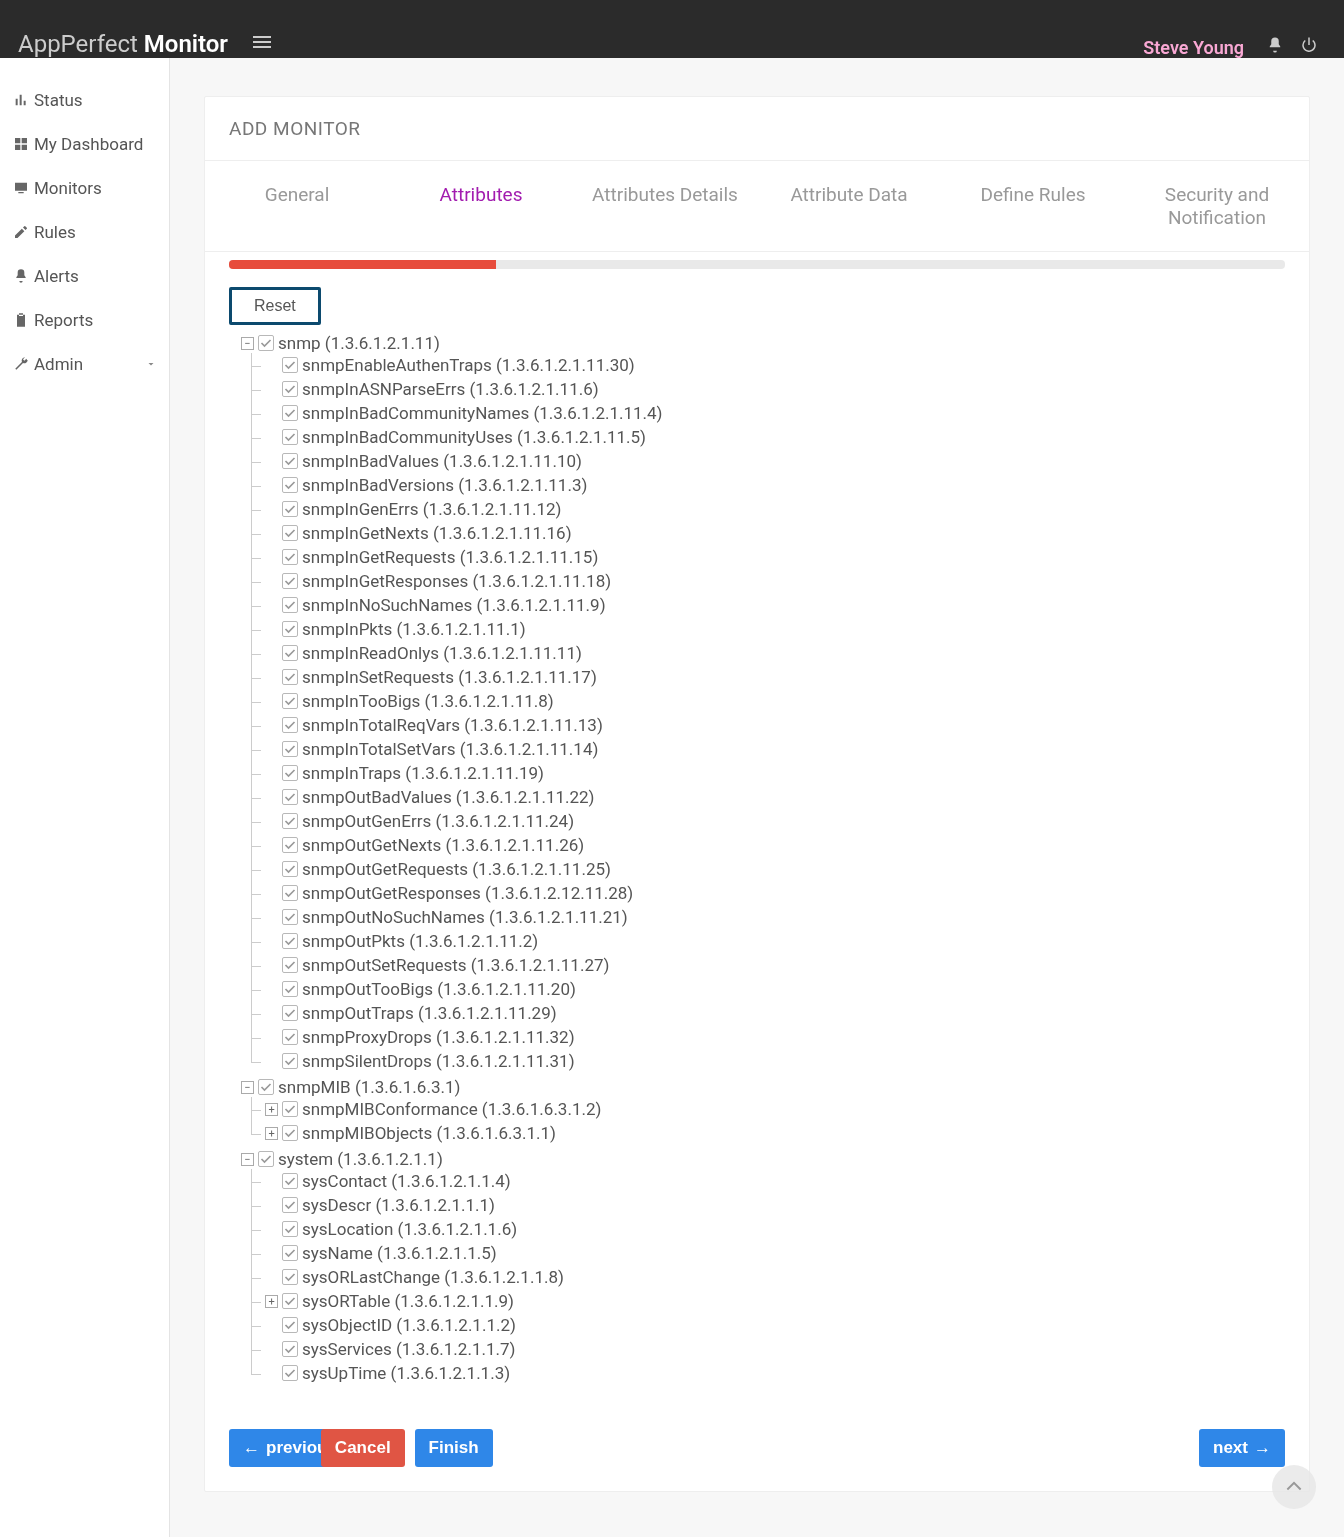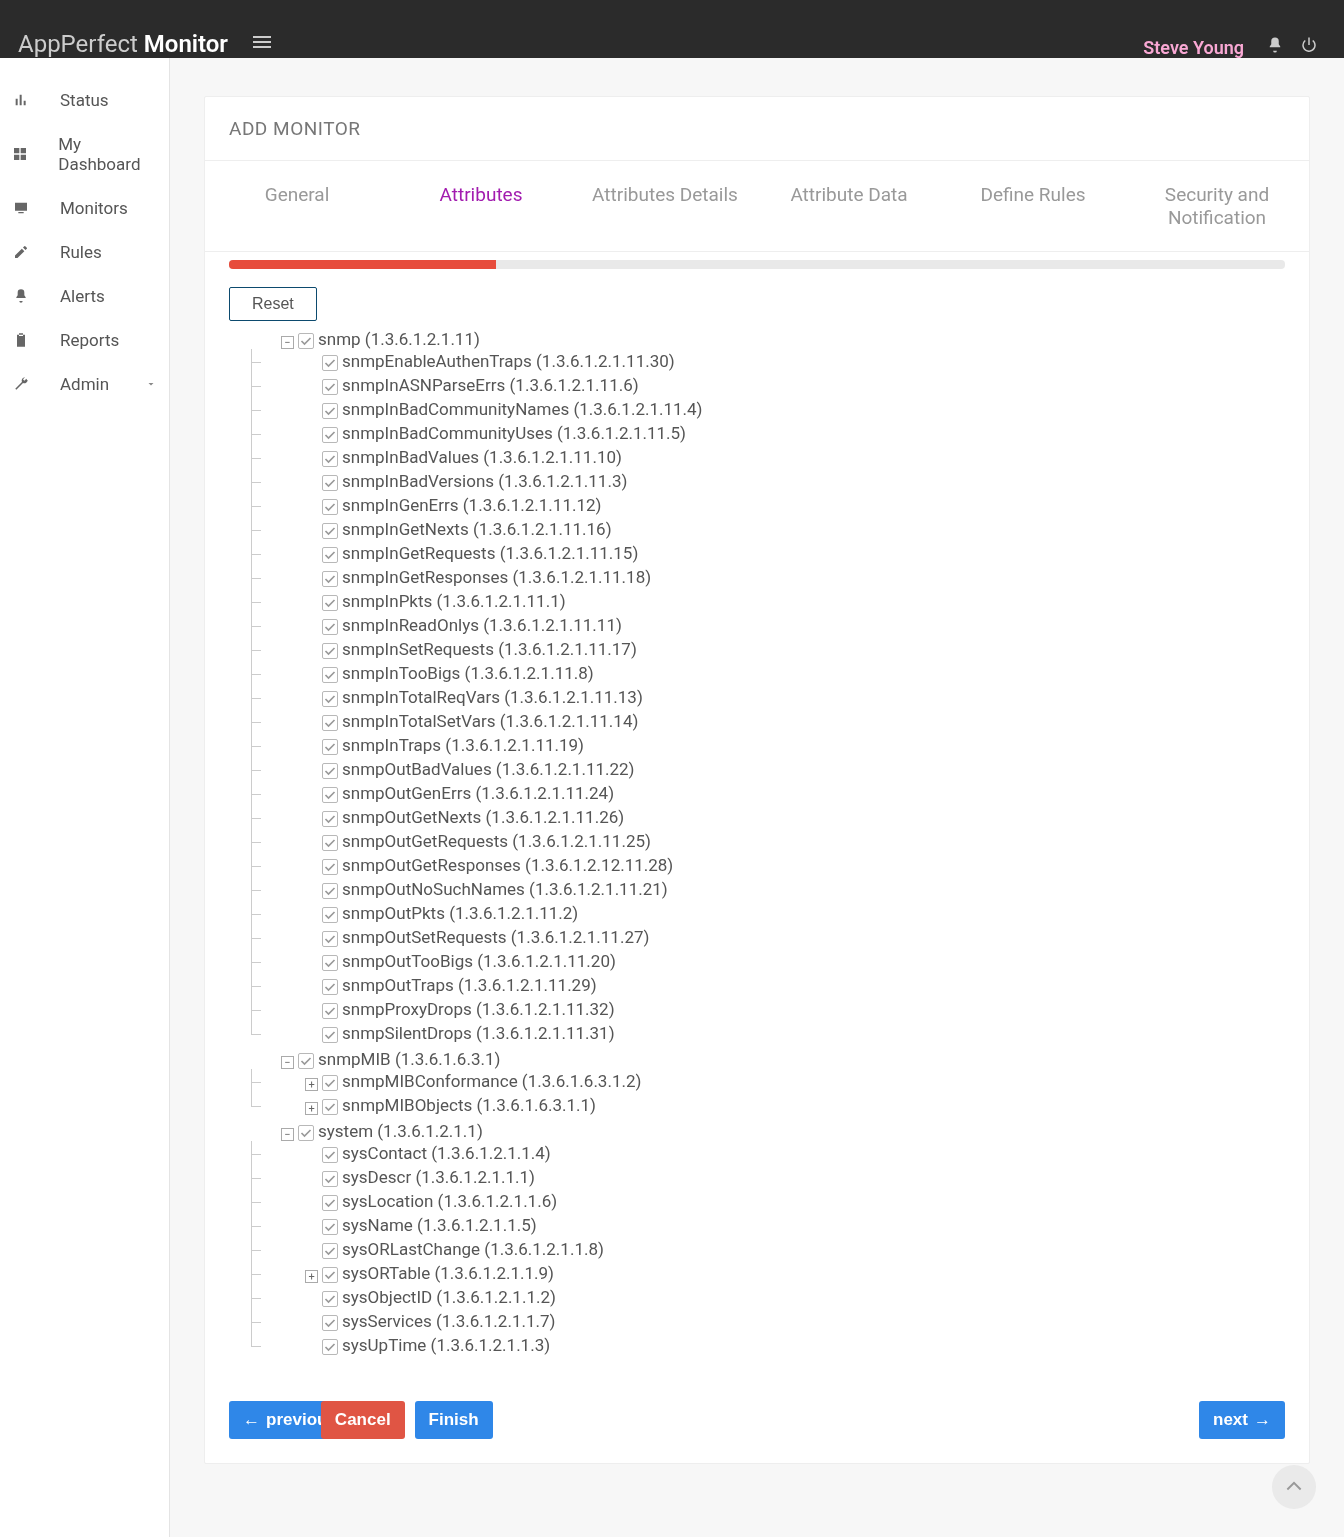--- a/index.html
+++ b/index.html
@@ -35,21 +35,21 @@
     min-height: calc(100vh - 58px);
     background: #fff;
   }
   .sidebar-item {
     display: flex;
     align-items: center;
     padding: 12px 12px;
     color: #555;
     font-size: 17px;
     cursor: pointer;
-    gap: 30px;
+    gap: 4px;
   }
   .sidebar-item .sicon { width: 18px; display: flex; justify-content: center; }
   .sidebar-item .sicon svg { width: 16px; height: 16px; fill: #666; }
   .sidebar-item .chev { margin-left: auto; }
   .sidebar-item .chev svg { width: 12px; height: 12px; fill: #888; }
 
   .main {
     flex: 1;
     padding: 38px 34px;
   }
@@ -84,21 +84,21 @@
     border-radius: 4px;
     margin: 8px 24px 18px 24px;
     overflow: hidden;
   }
   .progress .bar {
     background: #e74c3c;
     height: 100%;
   }
   .content { padding: 0 24px 24px 24px; }
   .reset-btn {
-    border: 1px solid #0c4a6e;
+    border: 3px solid #0c4a6e;
     background: #fff;
     padding: 7px 22px;
     font-size: 16px;
     color: #555;
     border-radius: 2px;
     cursor: pointer;
     margin-bottom: 6px;
   }
   
   .tree { font-size: 17px; color: #555; }
@@ -115,21 +115,21 @@
   }
   .tree ul ul > li::after {
     content: "";
     position: absolute;
     left: -14px;
     top: 13px;
     width: 10px;
     border-top: 1px solid #ccc;
   }
   .tree ul ul > li:last-child::before { height: 13px; }
-  .node-row { display: flex; align-items: flex-end; gap: 4px; margin-left: 40px; }
+  .node-row { display: flex; align-items: center; gap: 4px; }
   .toggle {
     width: 13px; height: 13px;
     border: 1px solid #aaa;
     background: #fff;
     display: inline-flex; align-items: center; justify-content: center;
     font-size: 11px; line-height: 1; color: #666;
     cursor: pointer;
     flex-shrink:0;
   }
   .toggle.minus::after { content: "−"; }
@@ -411,20 +411,31 @@
                     </div>
                   </li>
                   <li>
                     <div class="node-row">
                       <span class="toggle blank"></span>
                       <span class="cb">
                         <svg viewBox="0 0 16 12">
                           <polyline points="2,6 6,10 14,2"></polyline>
                         </svg>
                       </span>
+                      <span class="node-label">snmpInNoSuchNames (1.3.6.1.2.1.11.9)</span>
+                    </div>
+                  </li>
+                  <li>
+                    <div class="node-row">
+                      <span class="toggle blank"></span>
+                      <span class="cb">
+                        <svg viewBox="0 0 16 12">
+                          <polyline points="2,6 6,10 14,2"></polyline>
+                        </svg>
+                      </span>
                       <span class="node-label">snmpInPkts (1.3.6.1.2.1.11.1)</span>
                     </div>
                   </li>
                   <li>
                     <div class="node-row">
                       <span class="toggle blank"></span>
                       <span class="cb">
                         <svg viewBox="0 0 16 12">
                           <polyline points="2,6 6,10 14,2"></polyline>
                         </svg>

